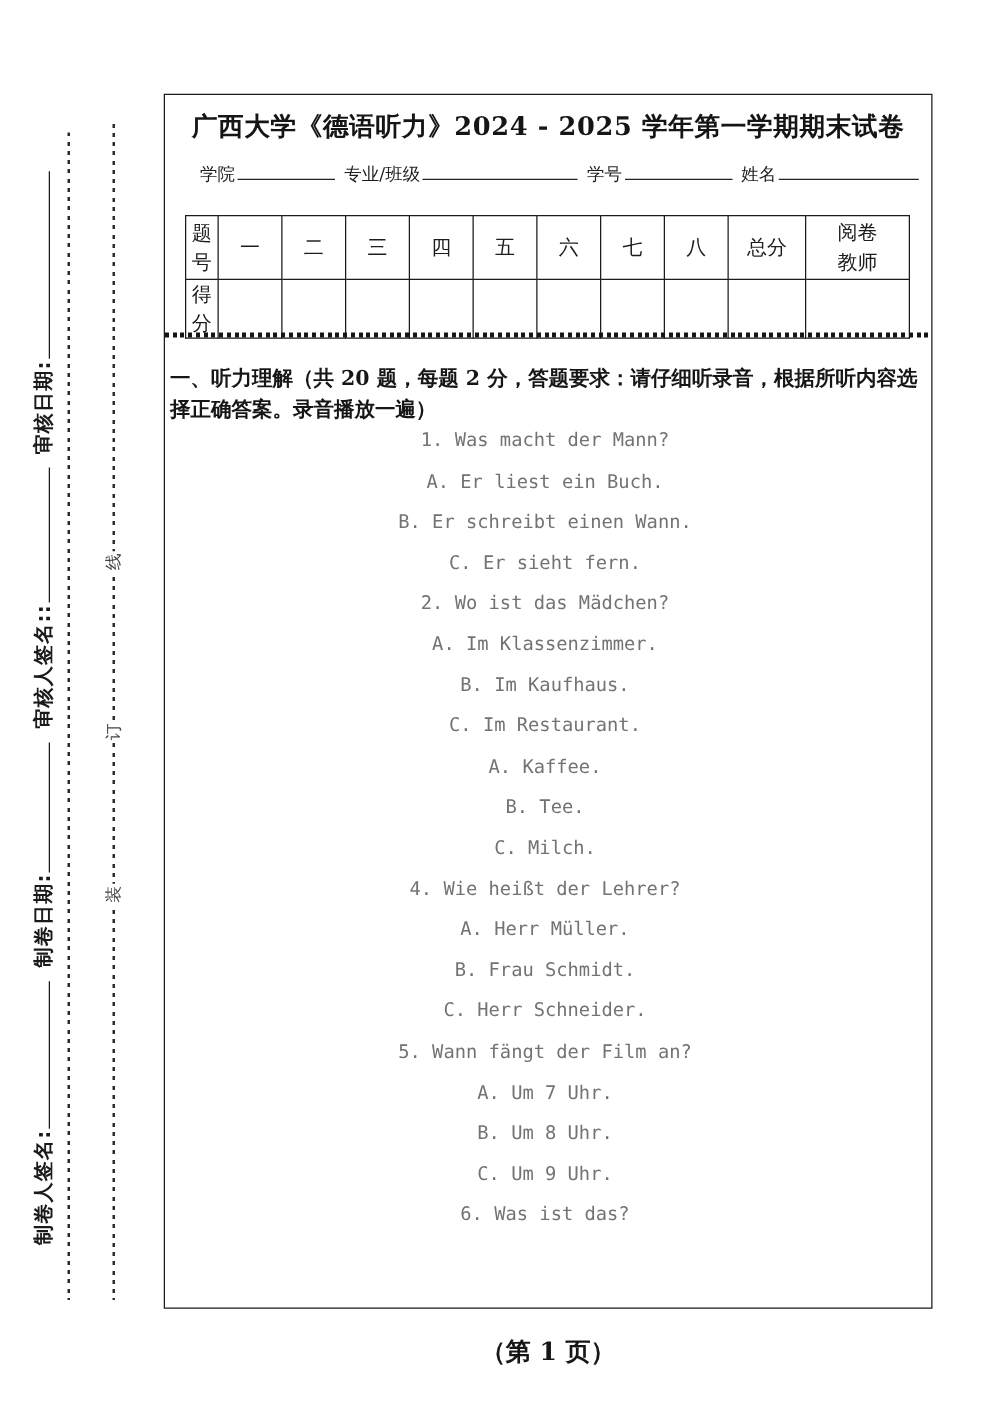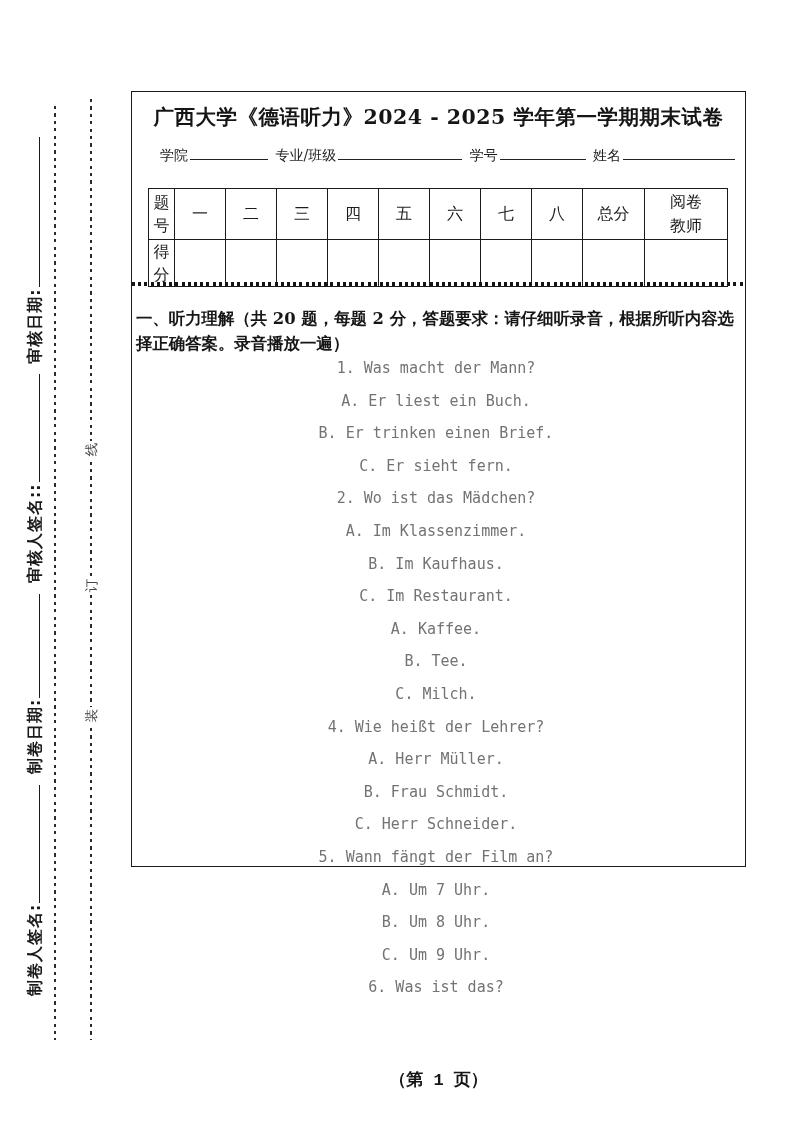--- a/index.html
+++ b/index.html
@@ -27,22 +27,22 @@
   }
   .vdots.left{left:54px;top:106px;height:934px;}
   .vdots.right{left:90px;top:99px;height:941px;}
   .bind-char{
     position:absolute;left:83px;width:17px;height:17px;z-index:3;
     background:#fff;color:#444;font-size:13.5px;line-height:17px;text-align:center;
     transform:rotate(-90deg);font-family:"DejaVu Serif", serif;
   }
   
   .paper{
-    position:absolute;left:131px;top:75px;width:615px;height:776px;
-    border:1.6px solid #1b1b1b;box-sizing:border-box;background:#fff;margin-top:16px;
+    position:absolute;left:131px;top:75px;width:615px;height:972px;
+    border:1.6px solid #1b1b1b;box-sizing:border-box;background:#fff;
   }
   .paper-title{
     position:absolute;left:0;top:11px;width:100%;text-align:center;
     font-size:20.5px;font-weight:600;letter-spacing:0.5px;color:#151515;
   }
   .fields{
     position:absolute;left:28px;top:54px;width:580px;
     font-size:14px;white-space:nowrap;color:#1d1d1d;
   }
   .fields .blank-line{border-bottom:1.3px solid #222;margin:0 3px 0 2px;}
@@ -71,21 +71,21 @@
     font-size:16.4px;line-height:25px;color:#161616;font-weight:bold;
   }
   .qa-list{
     position:absolute;left:4px;top:267px;width:600px;
     font-family:"DejaVu Sans Mono", monospace;font-size:15px;color:#737373;text-align:center;
   }
   .qa-list > div{height:32.6px;white-space:nowrap;}
   
   .page-footer{
     position:absolute;left:131px;top:1068px;width:615px;text-align:center;
-    font-size:17px;font-weight:600;color:#161616;font-family:Liberation Mono, monospace;
+    font-size:20px;font-weight:600;color:#161616;
   }
 </style>
 </head>
 <body>
 
 <div class="binding-labels">
   <span>制卷人签名:</span><span class="blank-line u1"></span>
   <span>制卷日期:</span><span class="blank-line u2"></span>
   <span>审核人签名::</span><span class="blank-line u3"></span>
   <span>审核日期:</span><span class="blank-line u4"></span>
@@ -151,21 +151,21 @@
   </tbody>
     </table>
 
   <div class="dotted-sep"></div>
 
   <div class="section-heading">一、听力理解（共 20 题，每题 2 分，答题要求：请仔细听录音，根据所听内容选择正确答案。录音播放一遍）</div>
 
   <div class="qa-list">
     <div>1. Was macht der Mann?</div>
     <div>A. Er liest ein Buch.</div>
-    <div>B. Er trinken einen Brief.</div>
+    <div>B. Er schreibt einen Wann.</div>
     <div>C. Er sieht fern.</div>
     <div>2. Wo ist das Mädchen?</div>
     <div>A. Im Klassenzimmer.</div>
     <div>B. Im Kaufhaus.</div>
     <div>C. Im Restaurant.</div>
     <div>A. Kaffee.</div>
     <div>B. Tee.</div>
     <div>C. Milch.</div>
     <div>4. Wie heißt der Lehrer?</div>
     <div>A. Herr Müller.</div>

